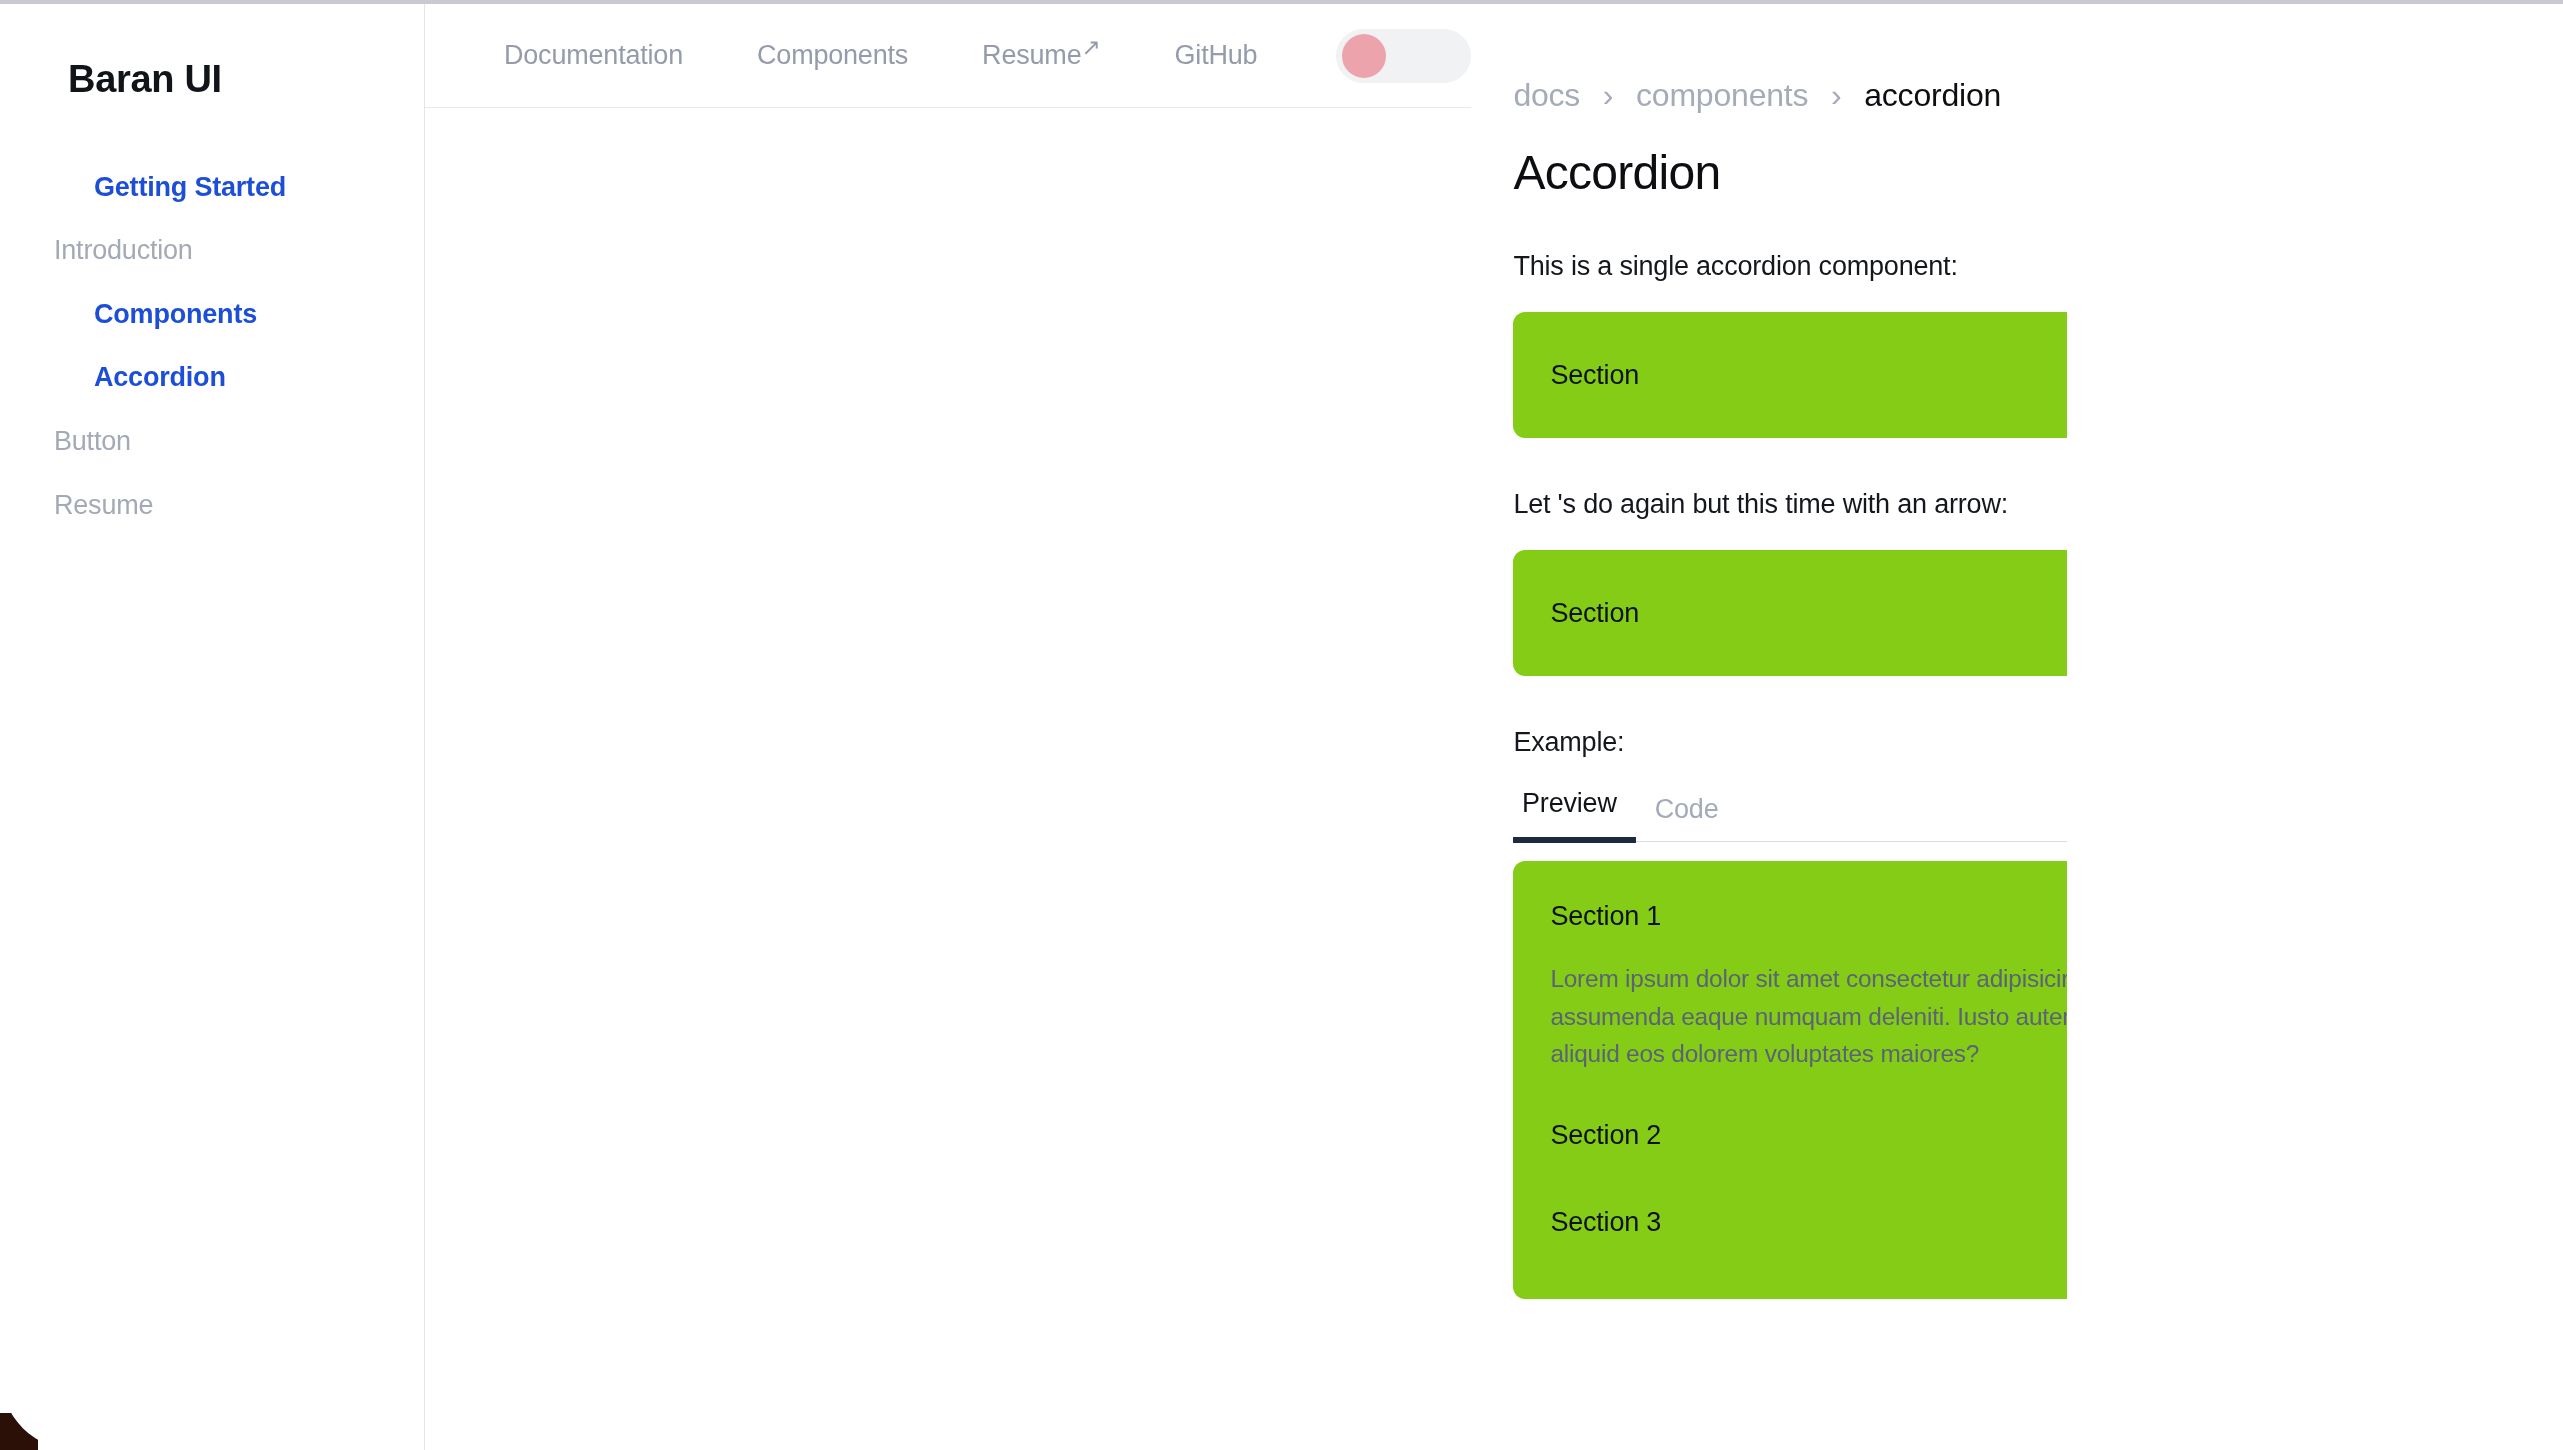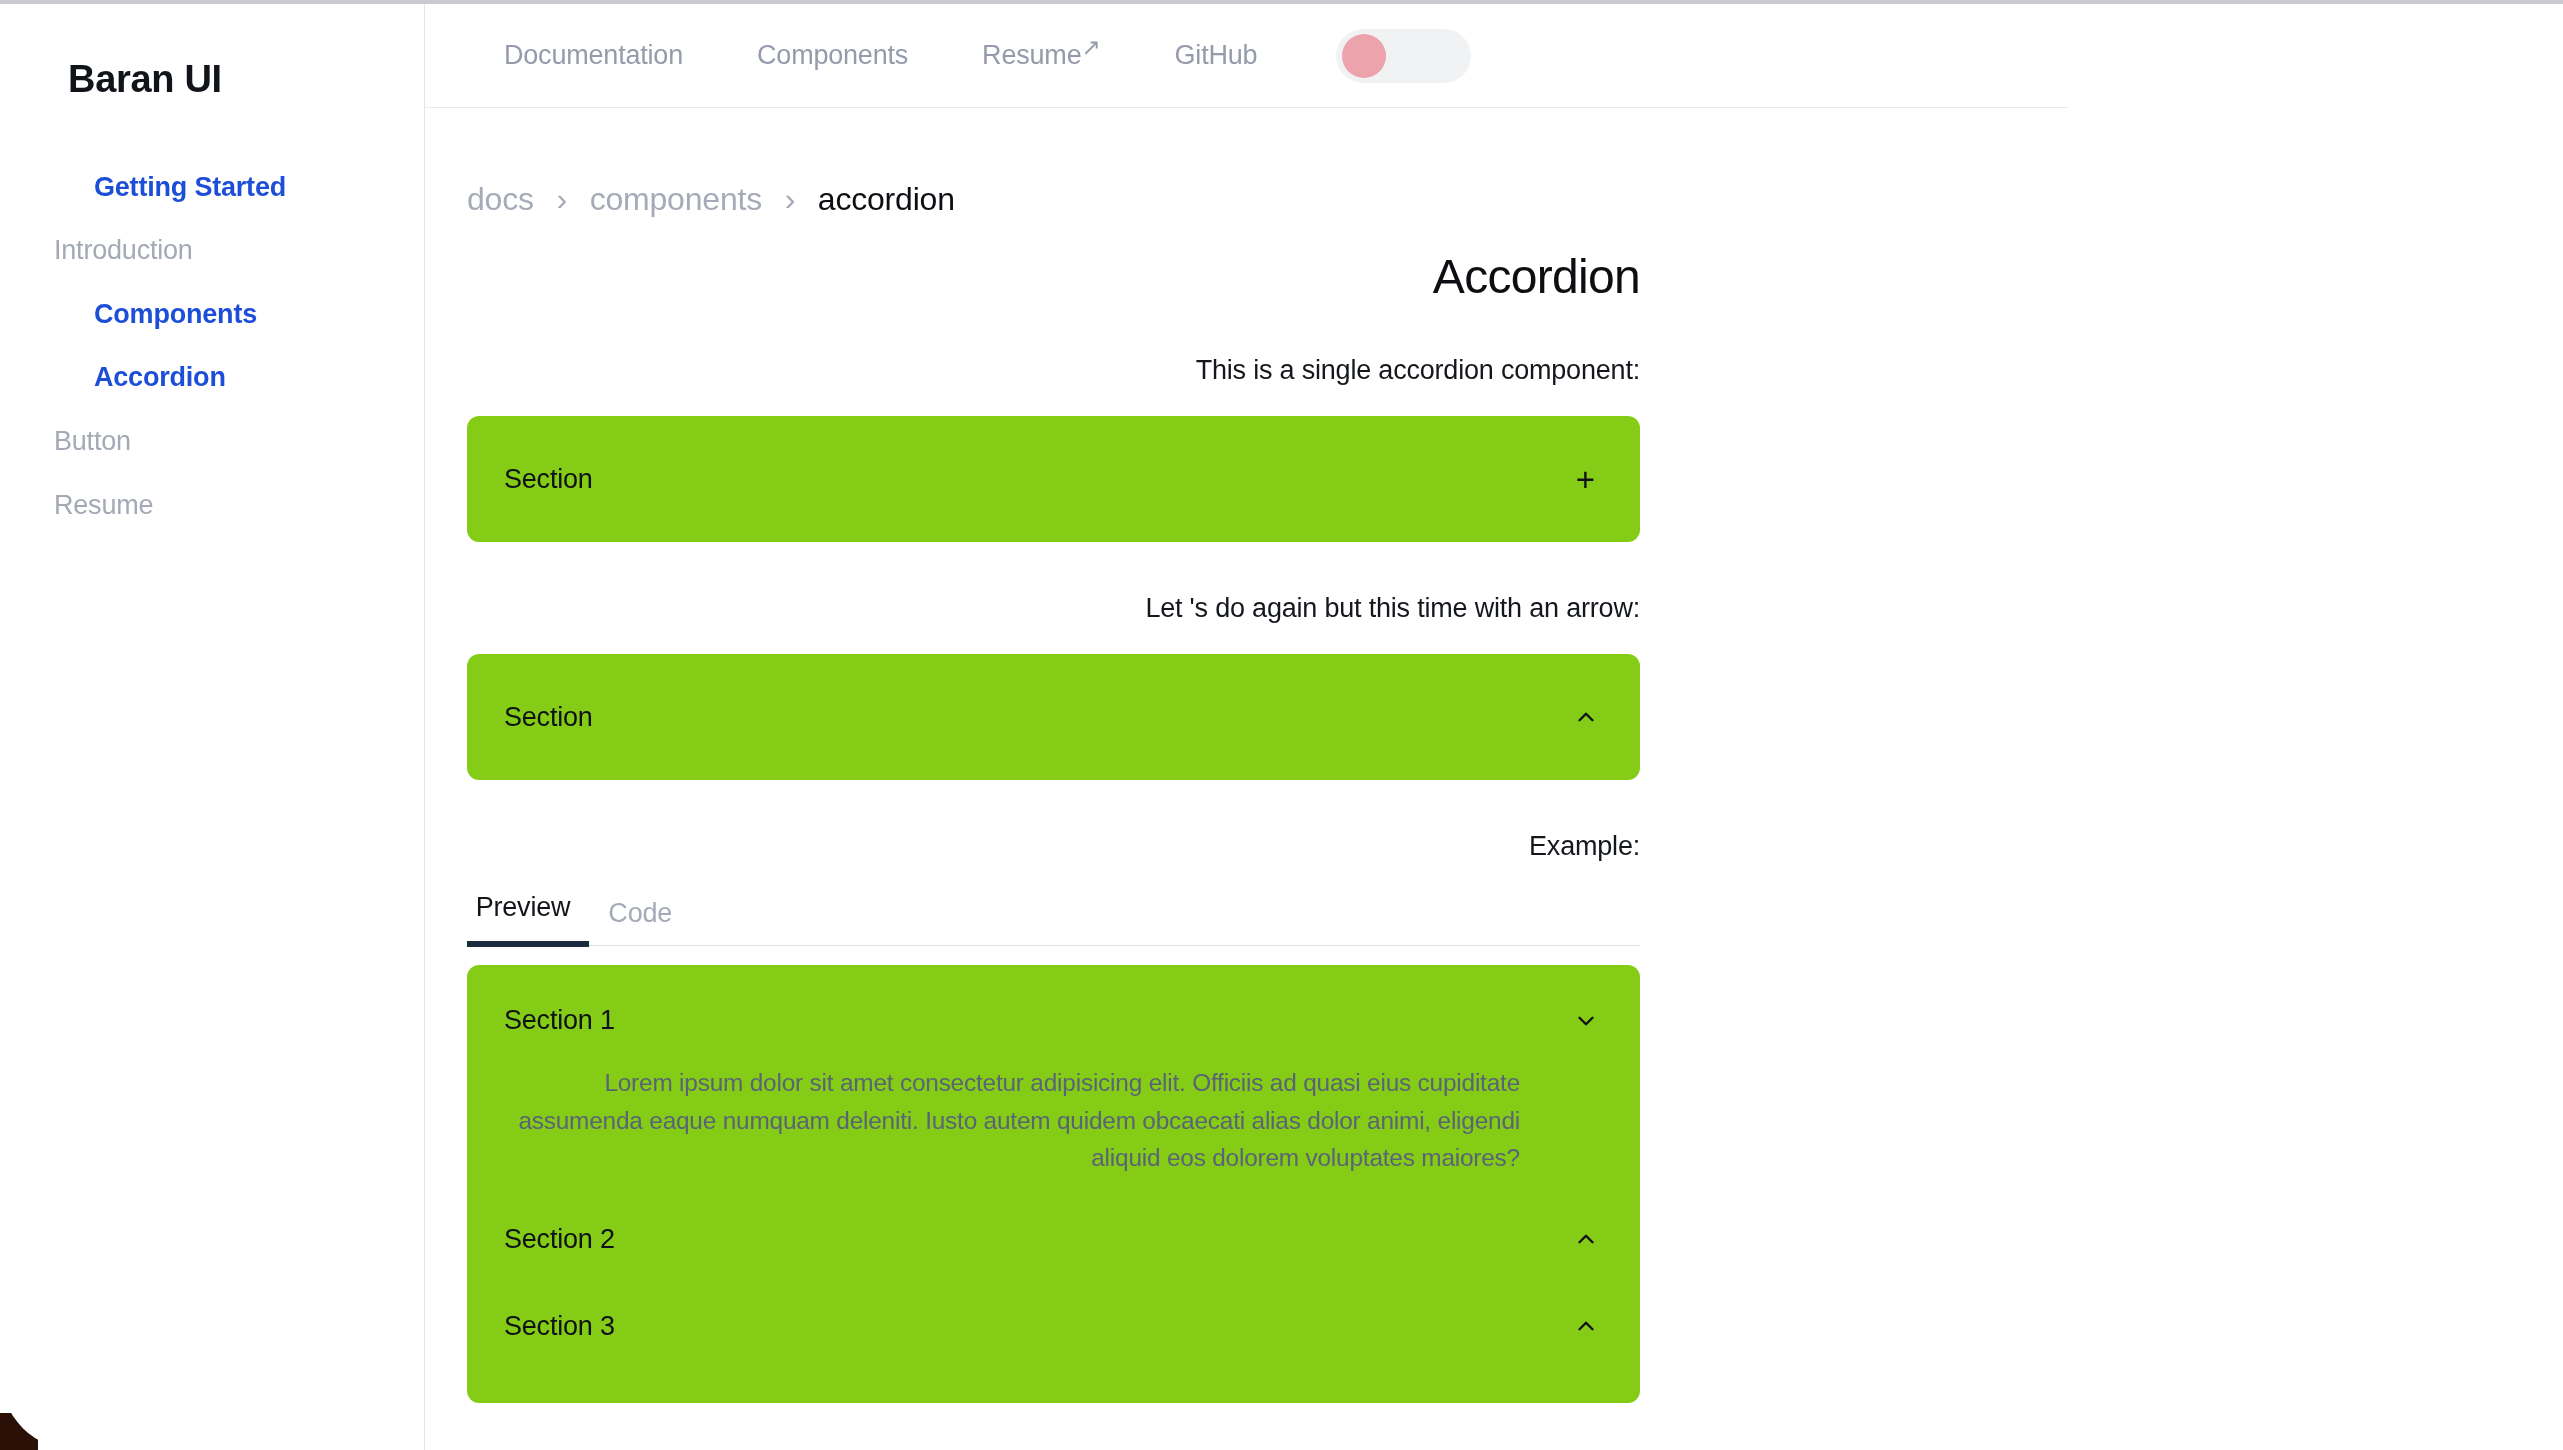--- a/index.html
+++ b/index.html
@@ -76,23 +76,22 @@
     white-space: nowrap;
   }
   .nav-item.strong { color: #1d4ed8; font-weight: 700; letter-spacing: -0.2px; margin-left: 40px; }
   .nav-item.muted  { color: #a3a9b5; font-weight: 500; letter-spacing: -0.2px; }
 
   
   .main-col {
     flex: 1 1 auto;
     min-width: 0;
     display: flex;
-    flex-direction: column;
-    background: #ffffff;
-    text-align: right;
+    flex-direction: row;
+    background: #ffffff;
   }
 
   
   .topbar {
     height: 104px;
     flex: 0 0 104px;
     border-bottom: 1.7px solid #e8e9ed;
     display: flex;
     align-items: center;
     padding-left: 42px;

